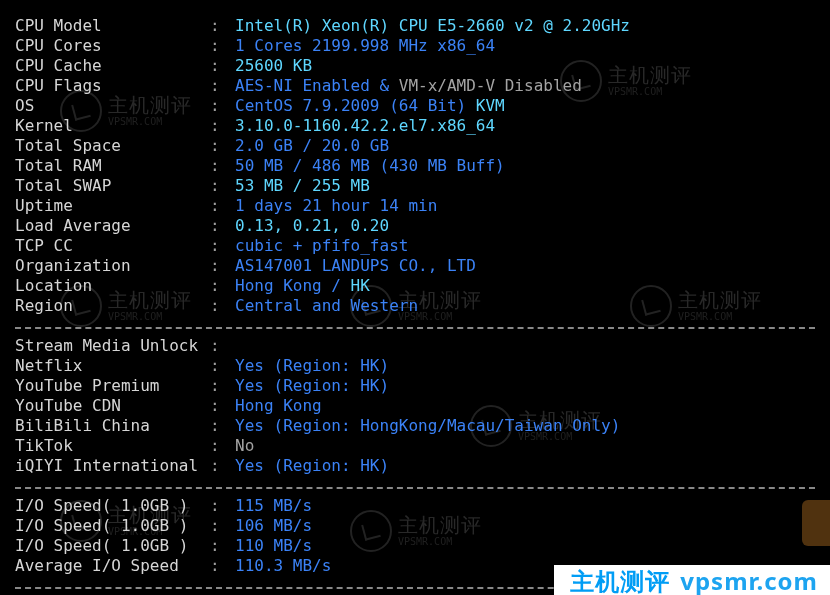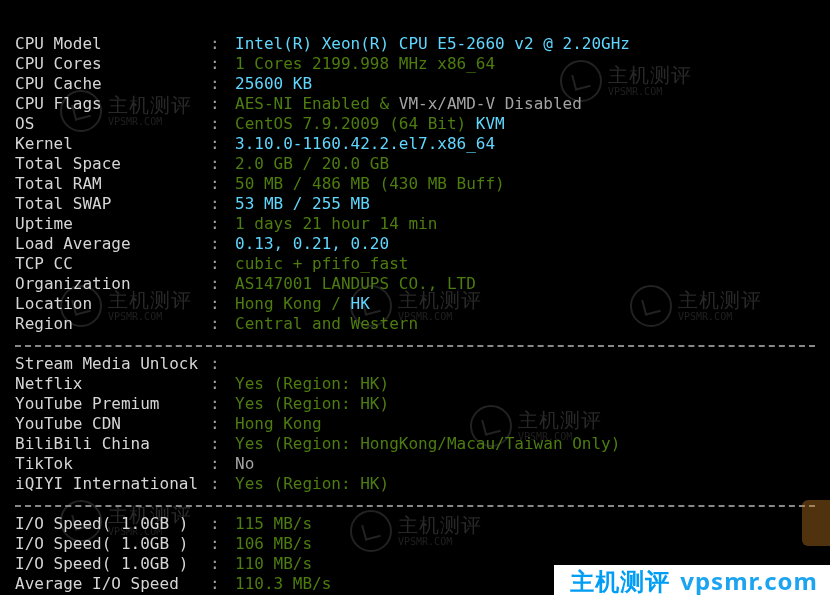--- a/index.html
+++ b/index.html
@@ -10,21 +10,21 @@
     background: #000;
     overflow: hidden;
     font-family: "DejaVu Sans Mono", "Menlo", "Consolas", monospace;
     font-size: 16px;
     line-height: 20px;
     position: relative;
   }
   .terminal {
     position: absolute;
     left: 0; top: 0; right: 0; bottom: 0;
-    padding: 34px 15px 10px 15px;
+    padding: 16px 15px 10px 15px;
     white-space: pre;
     color: #cfcfcf;
   }
   .row {
     display: block;
     height: 20px;
   }
   .label {
     display: inline-block;
     color: #d6d6d6;
@@ -36,21 +36,21 @@
     color: #a0a0a0;
     width: 25px;
     text-align: left;
     vertical-align: top;
   }
   .val {
     display: inline-block;
     vertical-align: top;
   }
   .cyan   { color: #5fd7ff; }   
-  .yel    { color: #4d7c0f; }   
+  .yel    { color: #3b82f6; }   
   .red    { color: #a3a3a3; }
   .hr {
     height: 3px;
     border-bottom: 2px dashed #888;
     margin: 8px 0 7px 0;
     width: 800px;
   }
 
   
   .wm {

